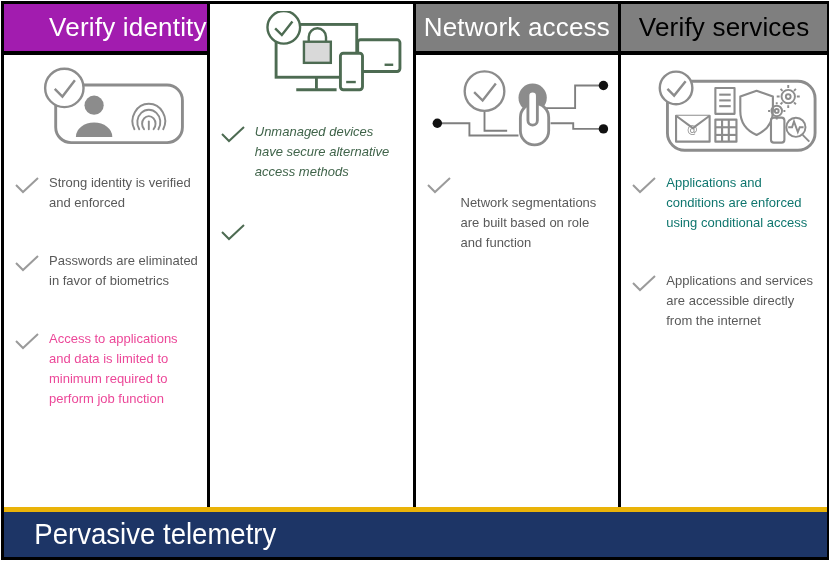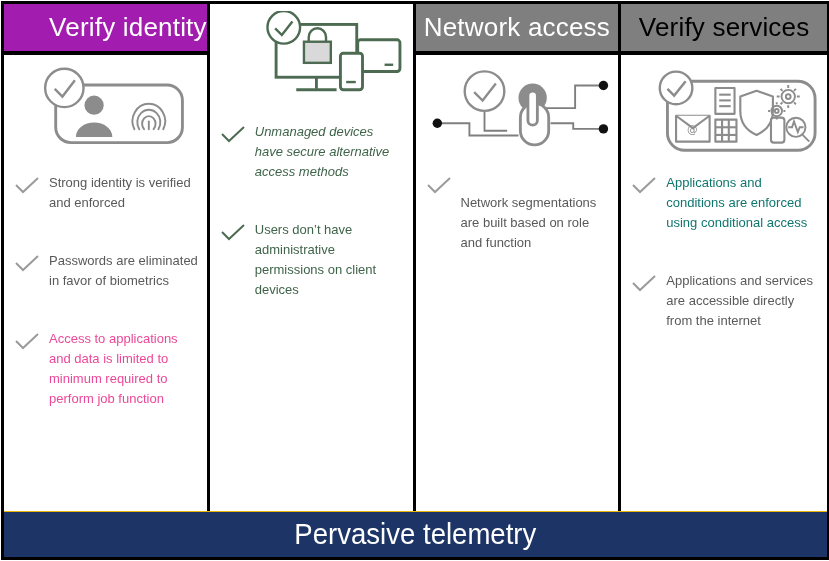--- a/index.html
+++ b/index.html
@@ -15,21 +15,21 @@
     border-bottom:4px solid #000;
   }
   .col-header-label{color:#fff;font-size:26px;font-weight:400;letter-spacing:.2px;white-space:nowrap;}
   .col-body{flex:1;background:#fff;padding:6px 4px 0 10px;overflow:hidden;}
   .icon-wrap{height:98px;display:flex;align-items:center;justify-content:center;}
   .items{list-style:none;margin:14px 0 0 0;padding:0;}
   .item{display:flex;align-items:flex-start;gap:9px;margin-bottom:38px;}
   .item .check{flex:0 0 auto;margin-top:3px;}
   .item-text{font-size:13px;line-height:20px;max-width:150px;display:inline-block;}
   .footer{
-    flex:0 0 45px;border-top:1px solid #eab308;display:flex;align-items:center;justify-content:center;
+    flex:0 0 45px;border-top:5px solid #eab308;display:flex;align-items:center;justify-content:flex-start;padding-left:24px;
   }
   .footer-label{color:#fff;font-size:29px;font-weight:400;transform:scaleX(.95);white-space:nowrap;}
 </style>
 </head>
 <body>
 
 <div class="figure">
   <div class="columns">
       <div class="column">
     <div class="col-header" style="background: #a21caf; justify-content: flex-end;">
@@ -94,21 +94,20 @@
             <li class="item">
               <svg class="check" width="26" height="18" viewBox="0 0 26 18">
                 <polyline points="2,9 9,16 24,2" fill="none" stroke="#4d6b52" stroke-width="2"></polyline>
               </svg>
               <span class="item-text" style="color: rgb(63, 99, 73); font-style: italic;">Unmanaged devices have secure alternative access methods</span>
             </li>
             <li class="item">
               <svg class="check" width="26" height="18" viewBox="0 0 26 18">
                 <polyline points="2,9 9,16 24,2" fill="none" stroke="#4d6b52" stroke-width="2"></polyline>
               </svg>
-              <span class="item-text" style="color: rgb(63, 99, 73);">Users don’t have administrative permissions on client devices</span>
             </li>
           </ul>
     </div>
   </div>
       <div class="column">
     <div class="col-header" style="background: rgb(127, 127, 127);">
       <span class="col-header-label" style="color: rgb(255, 255, 255);">Network access</span>
     </div>
     <div class="col-body">
       <div class="icon-wrap">

